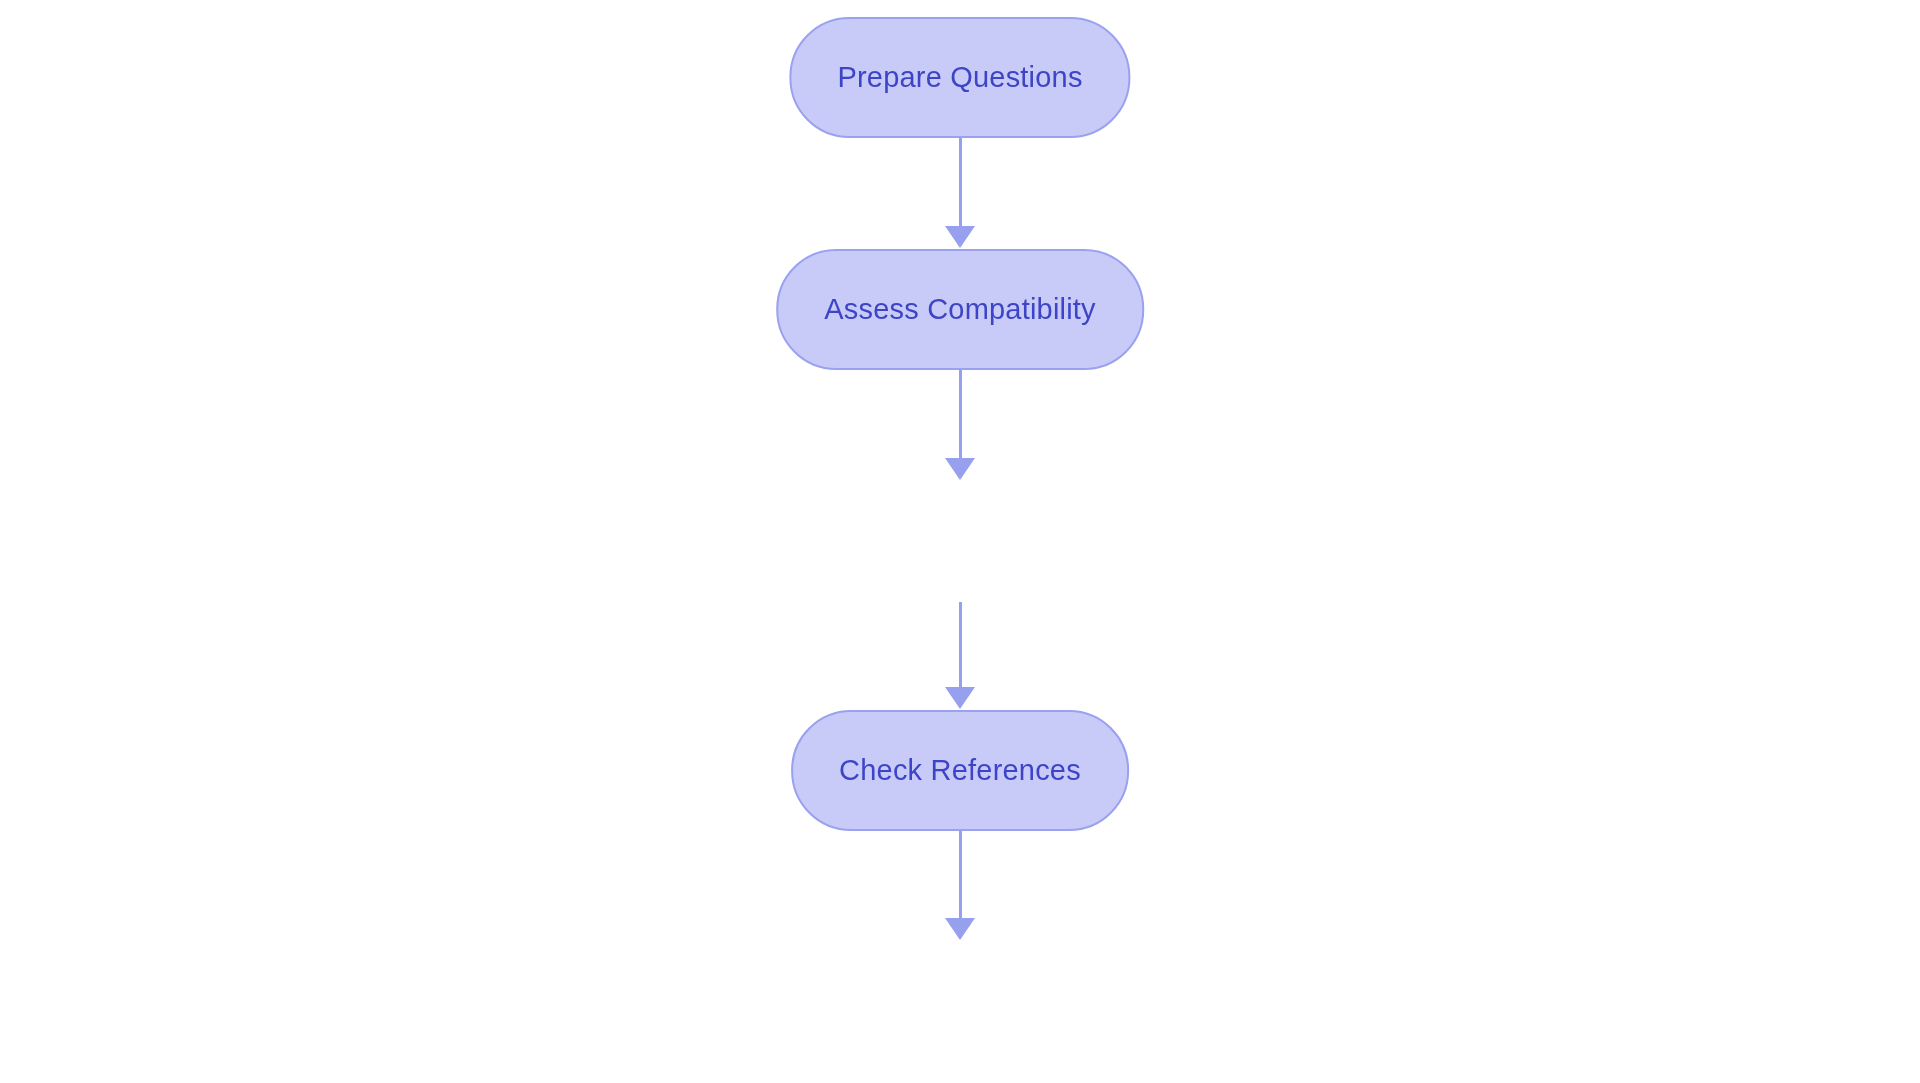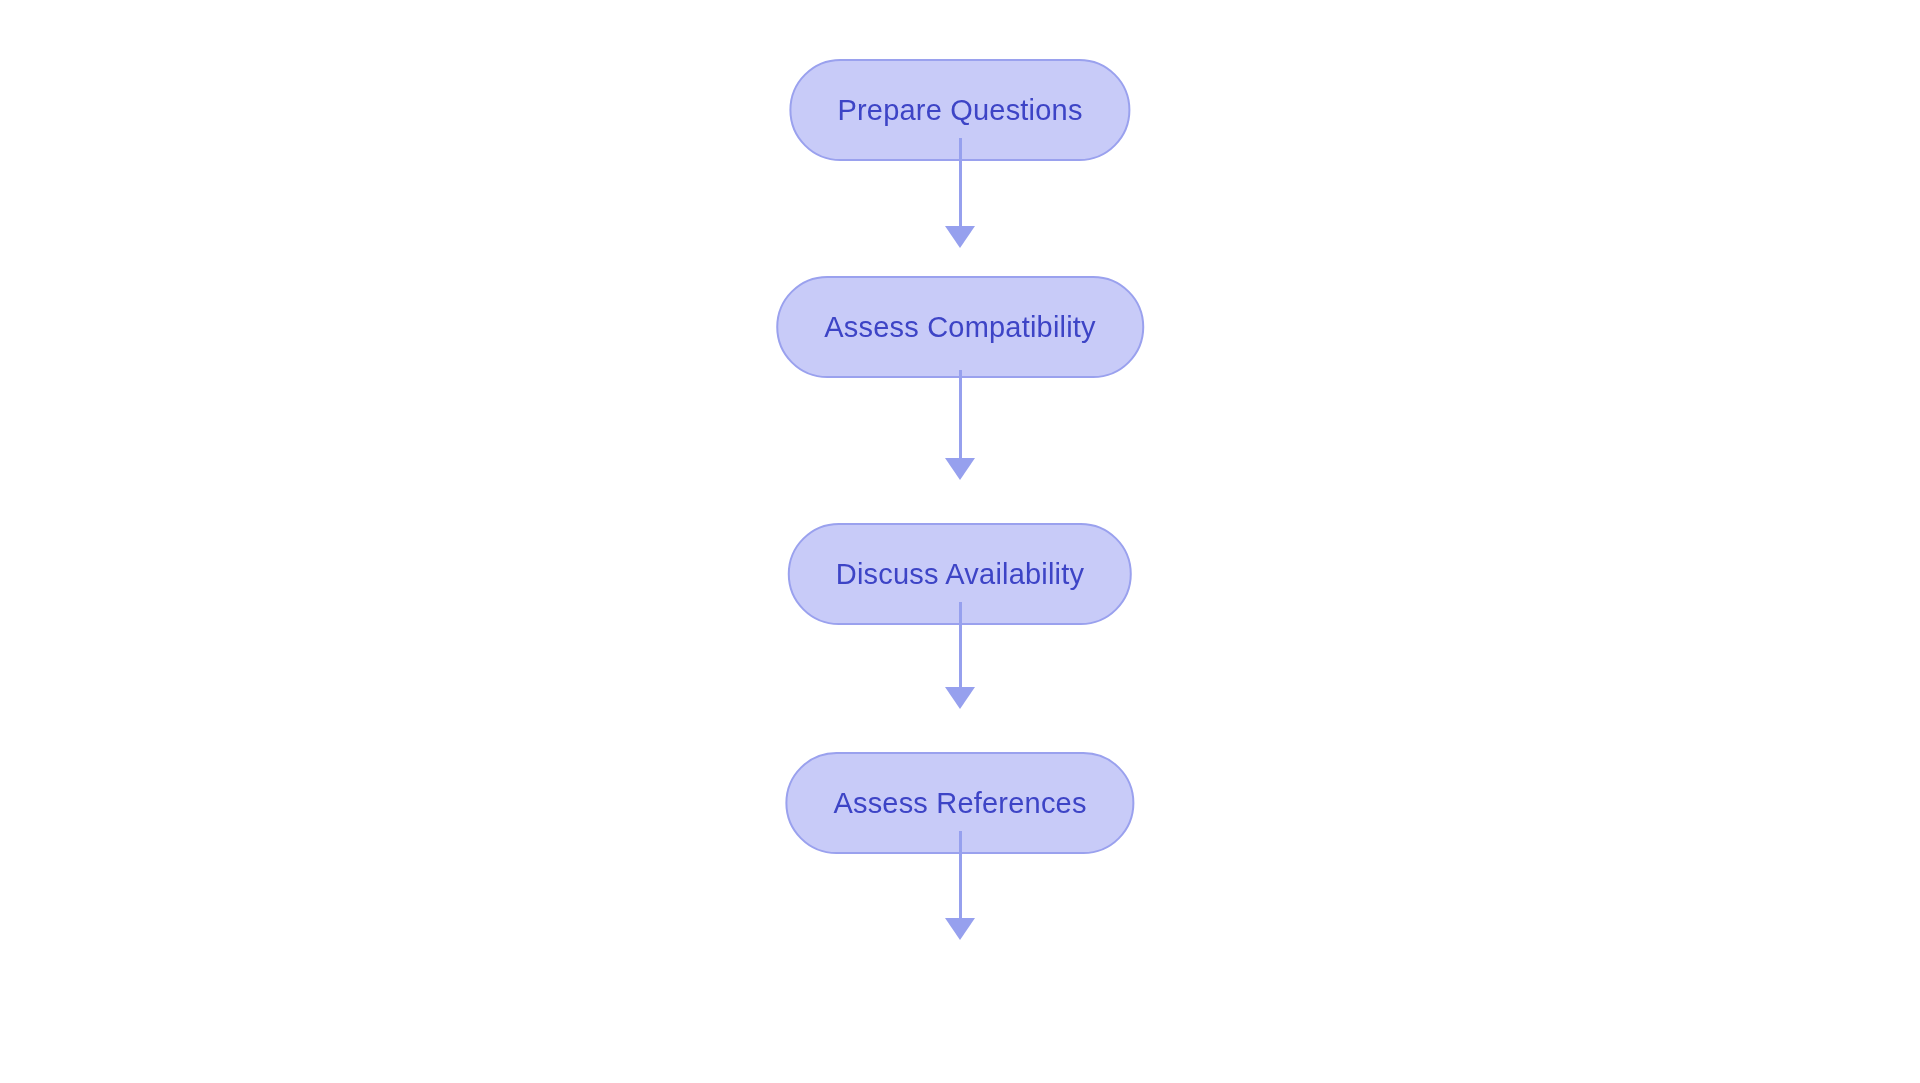--- a/index.html
+++ b/index.html
@@ -13,31 +13,30 @@
   }
   .canvas {
     position: relative;
     width: 1920px;
     height: 1083px;
   }
   .flow-node {
     position: absolute;
     left: 50%;
     transform: translateX(-50%);
-    height: 102px;
+    height: 121px;
     box-sizing: border-box;
     padding: 0 46px;
     display: flex;
     align-items: center;
     justify-content: center;
     background: var(--node-fill, #c8cbf8);
     border: 2px solid var(--node-border, #9aa1ee);
     border-radius: 60px;
     white-space: nowrap;
-    margin-top: 42px;
   }
   .flow-node .node-label {
     font-size: 29px;
     letter-spacing: 0.2px;
     color: var(--node-text, #3d44c6);
   }
   .flow-arrow {
     position: absolute;
     left: 50%;
     transform: translateX(-50%);
@@ -53,21 +52,21 @@
   }
   .arrow-head {
     width: 0;
     height: 0;
     border-left: 15px solid transparent;
     border-right: 15px solid transparent;
     border-top: 22px solid var(--arrow-color, #96a0ee);
   }
   
   .pos-node-1 { top: 17px; }
-  .pos-node-2 { top: 234px; }
+  .pos-node-2 { top: 249px; }
   .pos-node-3 { top: 481px; }
   .pos-node-4 { top: 710px; }
   .pos-node-5 { top: 941px; }
   .pos-arrow-1 { top: 138px; height: 110px; }
   .pos-arrow-2 { top: 370px; height: 110px; }
   .pos-arrow-3 { top: 602px; height: 107px; }
   .pos-arrow-4 { top: 831px; height: 109px; }
 </style>
 </head>
 <body>
@@ -85,31 +84,28 @@
 
   <div class="flow-node pos-node-2">
     <span class="node-label">Assess Compatibility</span>
   </div>
 
   <div class="flow-arrow pos-arrow-2">
     <div class="arrow-shaft"></div>
     <div class="arrow-head"></div>
   </div>
 
-  <div class="flow-node pos-node-3">
-    <span class="node-label">Discuss Availability</span>
-  </div>
 
   <div class="flow-arrow pos-arrow-3">
     <div class="arrow-shaft"></div>
     <div class="arrow-head"></div>
   </div>
 
   <div class="flow-node pos-node-4">
-    <span class="node-label">Assess References</span>
+    <span class="node-label">Check References</span>
   </div>
 
   <div class="flow-arrow pos-arrow-4">
     <div class="arrow-shaft"></div>
     <div class="arrow-head"></div>
   </div>
 
 
 </div>
 

